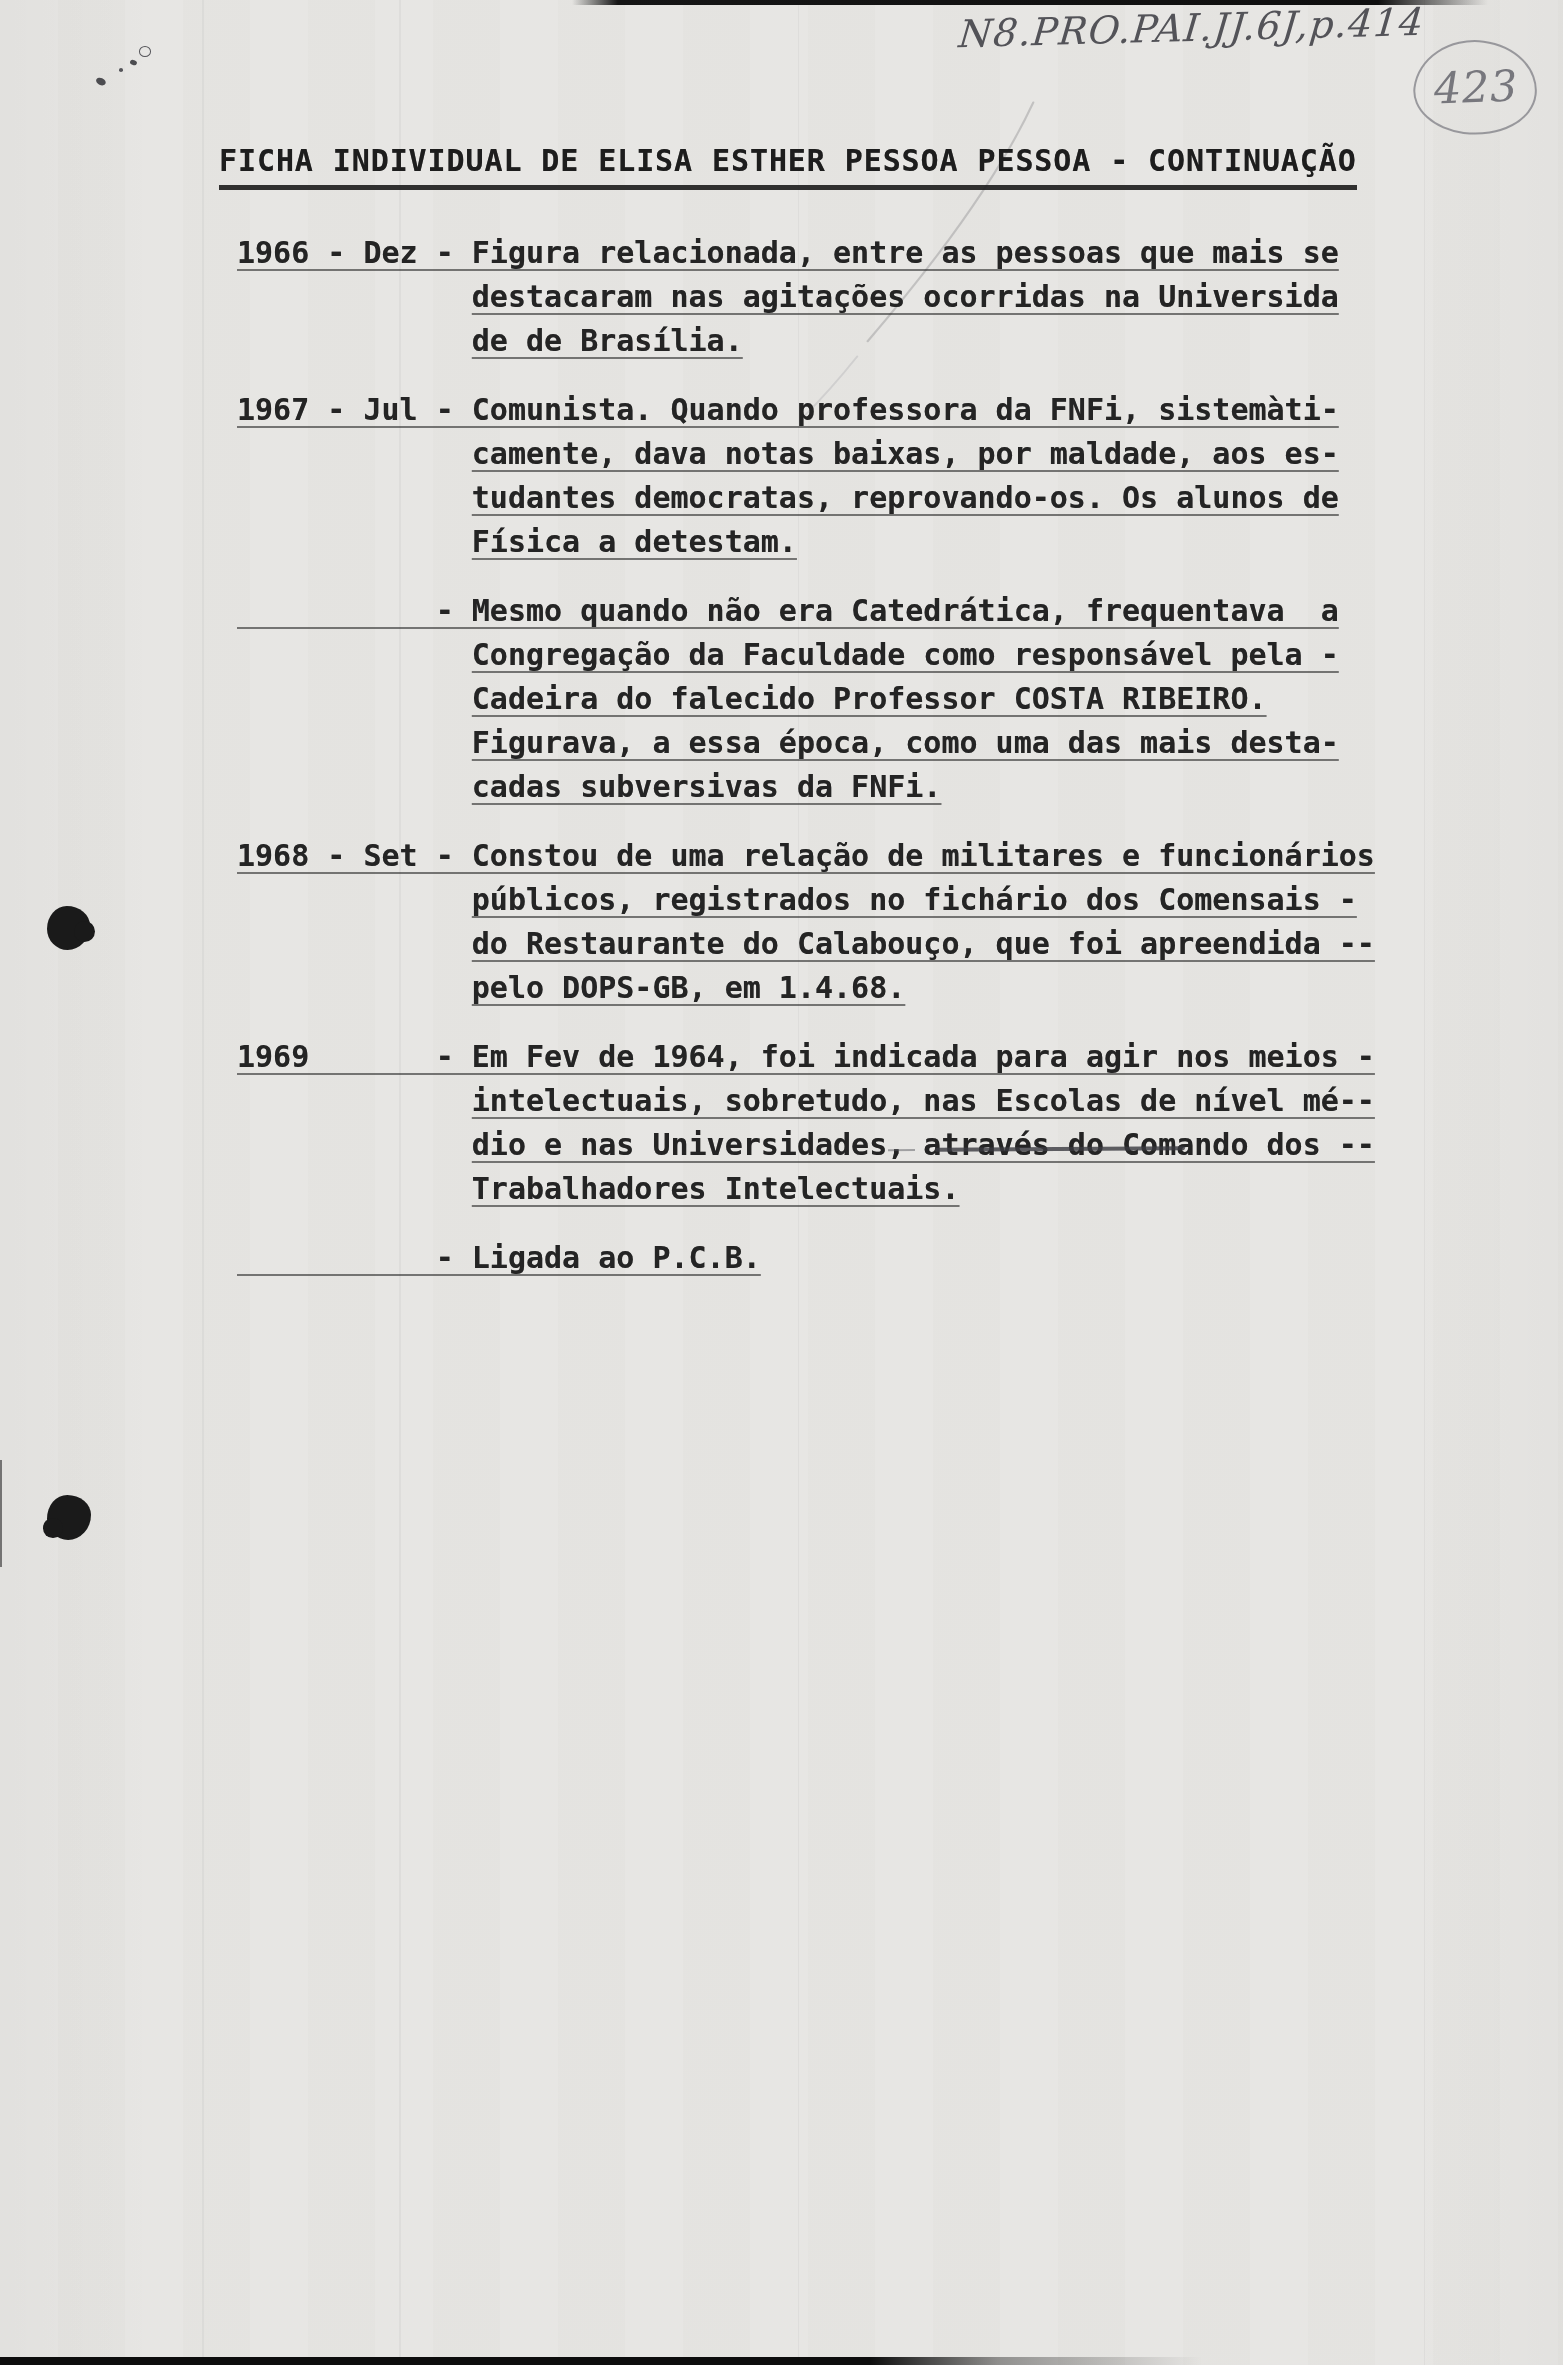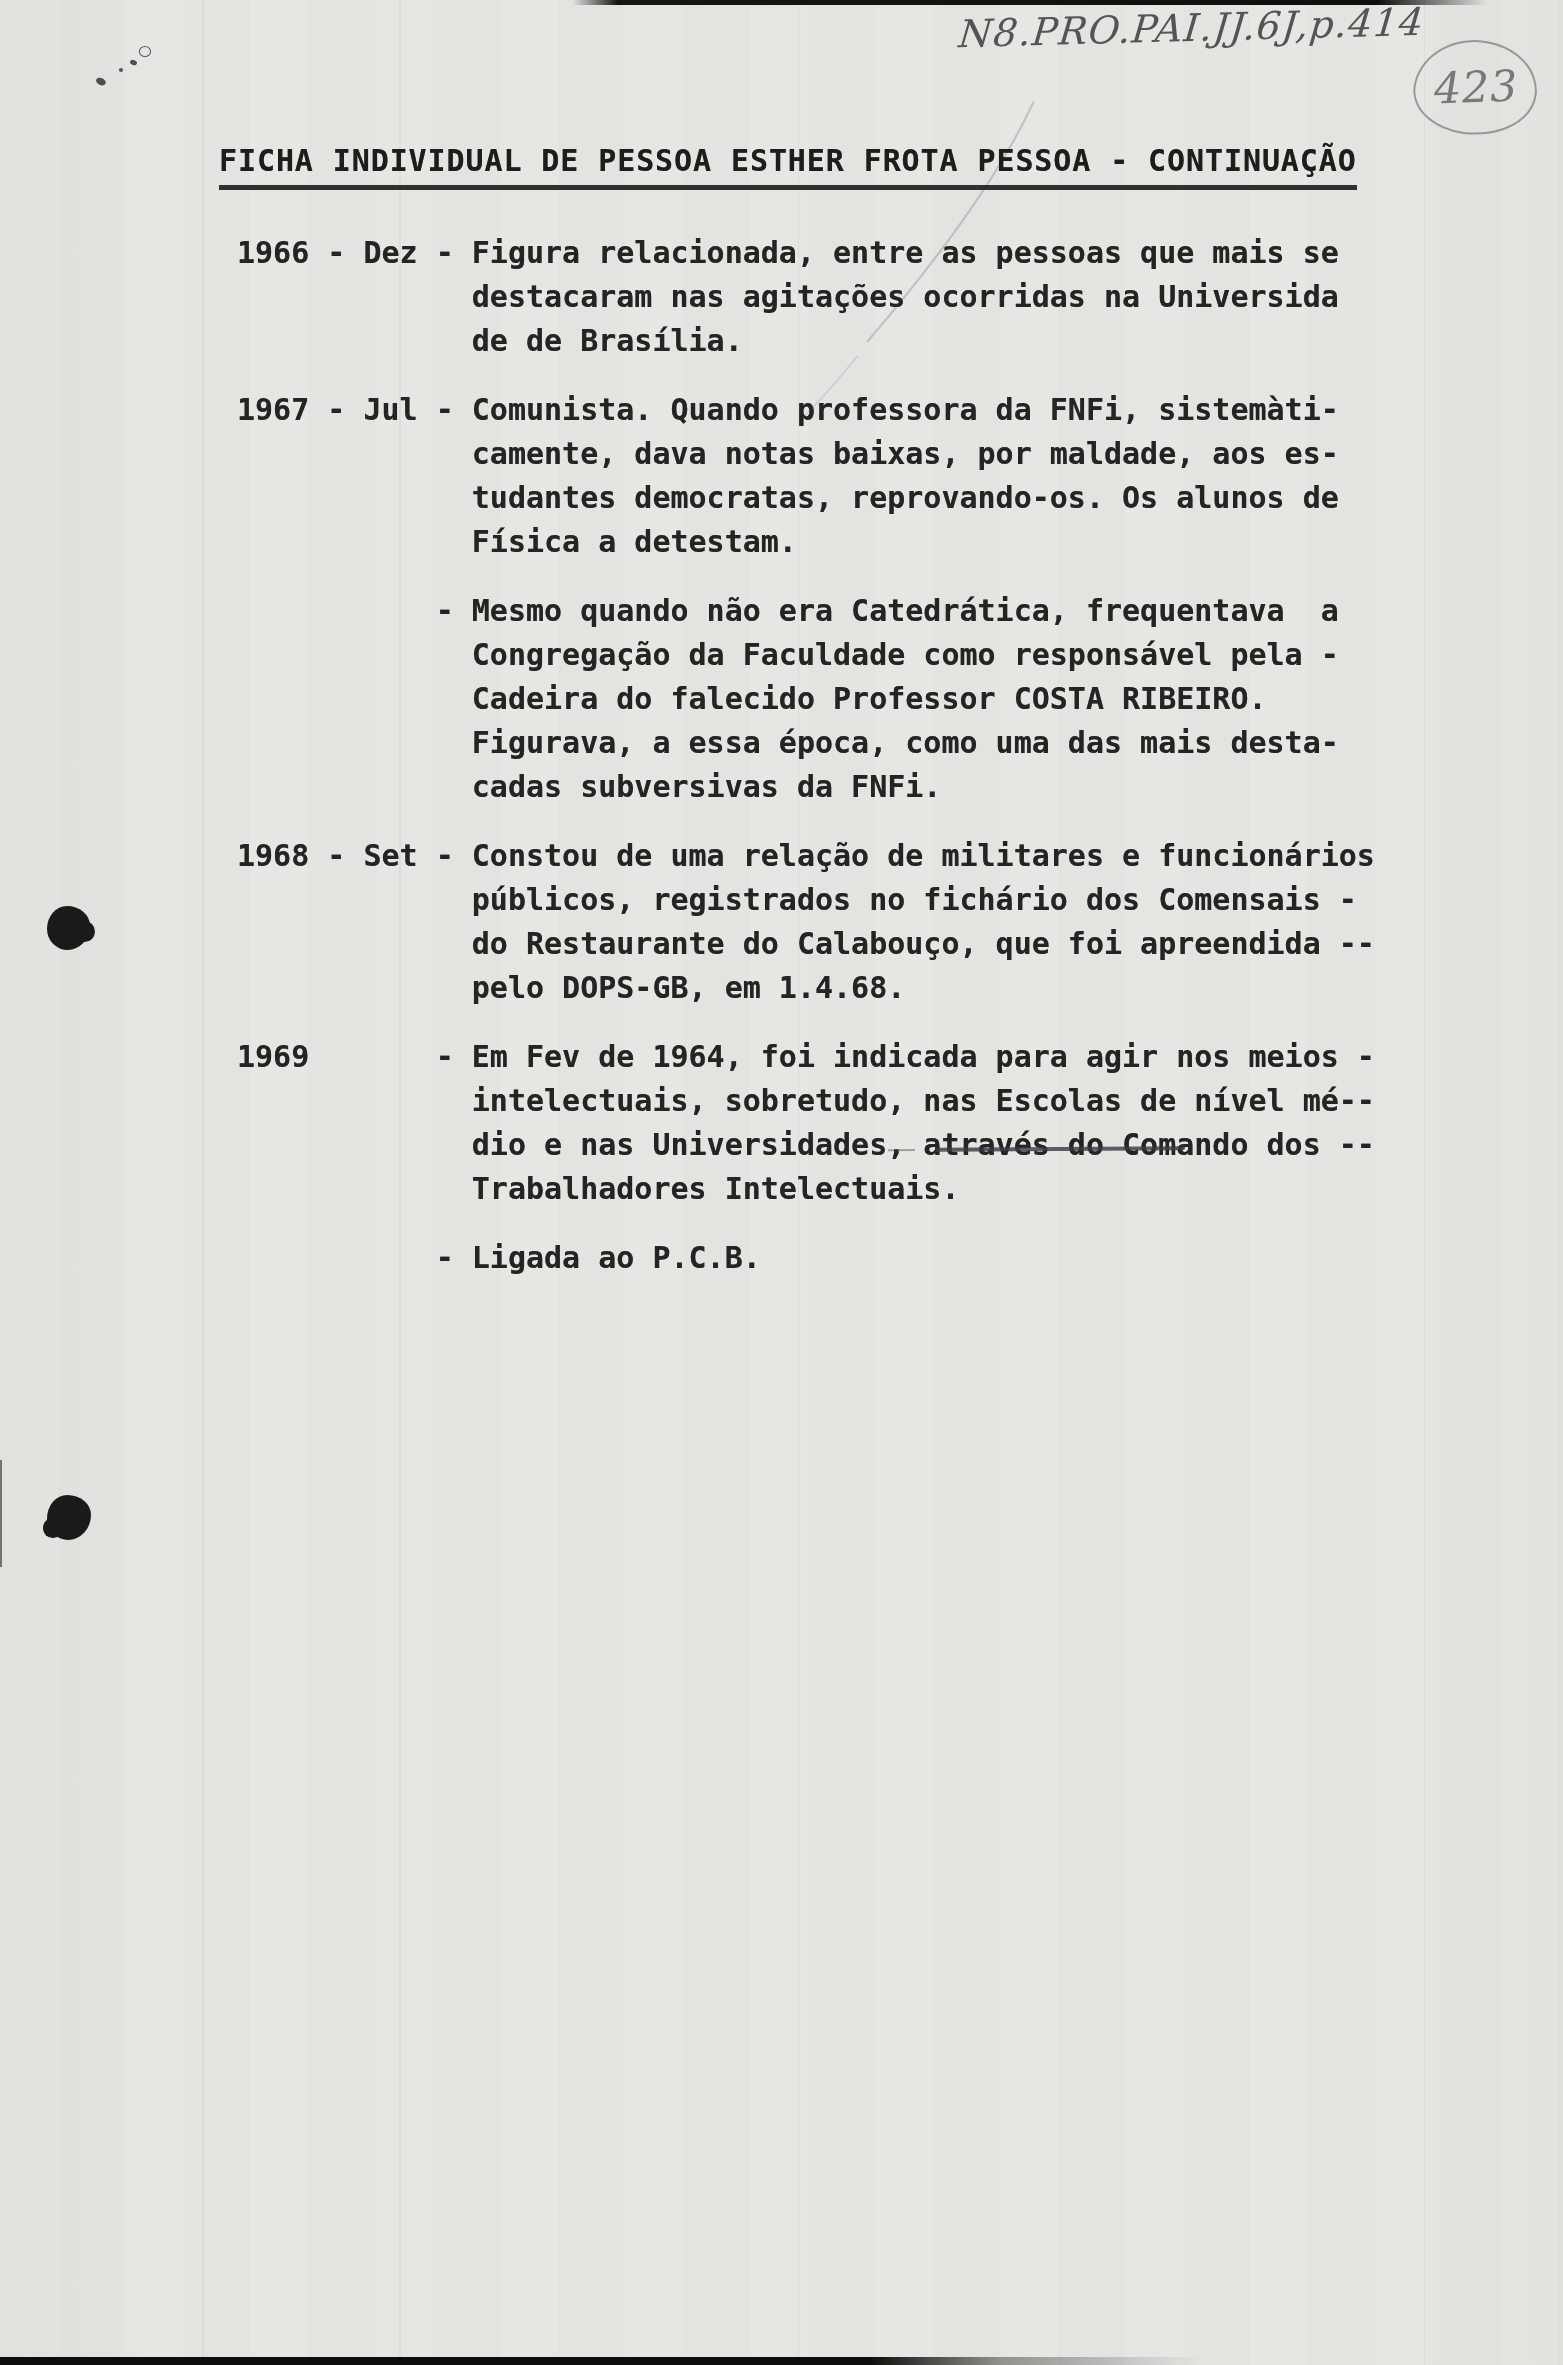--- a/index.html
+++ b/index.html
@@ -54,20 +54,21 @@
   }
   .doc-body{
     position:absolute;left:237px;top:231px;
     font:700 30px/44px "DejaVu Sans Mono",monospace;
     white-space:pre;color:var(--ink,#242424);
     text-shadow:0 0 0.6px rgba(20,20,20,0.45);
   }
   .entry + .entry{margin-top:25px;}
   .tline{height:44px;}
   .txt{
+    text-decoration:underline;
     text-decoration-thickness:1.8px;
     text-underline-offset:5.5px;
     text-decoration-color:rgba(60,60,60,0.26);
   }
   .hole{position:absolute;background:#1a1a1a;border-radius:46% 54% 52% 48% / 52% 44% 56% 48%;}
   .hole-top{left:47px;top:906px;width:43px;height:44px;}
   .hole-top::after{content:"";position:absolute;right:-4.9px;top:14.6px;width:21px;height:21px;background:#1a1a1a;border-radius:50%;}
   .hole-bottom{left:47px;top:1495px;width:44px;height:45px;}
   .hole-bottom::after{content:"";position:absolute;left:-3.7px;bottom:2.4px;width:19.5px;height:19.5px;background:#1a1a1a;border-radius:50%;}
   .pen-mark{
@@ -105,21 +106,21 @@
   <div class="speck k2"></div>
   <div class="speck k3"></div>
   <div class="speck k4"></div>
 
   <div class="handwriting">N8.PRO.PAI.JJ.6J,p.414</div>
 
   <div class="circle-stamp">
     <span>423</span>
   </div>
 
-  <h1 class="title">FICHA INDIVIDUAL DE PESSOA ESTHER FROTA PESSOA - CONTINUAÇÃO</h1>
+  <h1 class="title">FICHA INDIVIDUAL DE ELISA ESTHER PESSOA PESSOA - CONTINUAÇÃO</h1>
 
   <div class="doc-body"><div class="entry"><div class="tline"><span class="pad"></span><span class="txt">1966 - Dez - Figura relacionada, entre as pessoas que mais se</span></div><div class="tline"><span class="pad">             </span><span class="txt">destacaram nas agitações ocorridas na Universida</span></div><div class="tline"><span class="pad">             </span><span class="txt">de de Brasília.</span></div></div><div class="entry"><div class="tline"><span class="pad"></span><span class="txt">1967 - Jul - Comunista. Quando professora da FNFi, sistemàti-</span></div><div class="tline"><span class="pad">             </span><span class="txt">camente, dava notas baixas, por maldade, aos es-</span></div><div class="tline"><span class="pad">             </span><span class="txt">tudantes democratas, reprovando-os. Os alunos de</span></div><div class="tline"><span class="pad">             </span><span class="txt">Física a detestam.</span></div></div><div class="entry"><div class="tline"><span class="pad"></span><span class="txt">           - Mesmo quando não era Catedrática, frequentava  a</span></div><div class="tline"><span class="pad">             </span><span class="txt">Congregação da Faculdade como responsável pela -</span></div><div class="tline"><span class="pad">             </span><span class="txt">Cadeira do falecido Professor COSTA RIBEIRO.</span></div><div class="tline"><span class="pad">             </span><span class="txt">Figurava, a essa época, como uma das mais desta-</span></div><div class="tline"><span class="pad">             </span><span class="txt">cadas subversivas da FNFi.</span></div></div><div class="entry"><div class="tline"><span class="pad"></span><span class="txt">1968 - Set - Constou de uma relação de militares e funcionários</span></div><div class="tline"><span class="pad">             </span><span class="txt">públicos, registrados no fichário dos Comensais -</span></div><div class="tline"><span class="pad">             </span><span class="txt">do Restaurante do Calabouço, que foi apreendida --</span></div><div class="tline"><span class="pad">             </span><span class="txt">pelo DOPS-GB, em 1.4.68.</span></div></div><div class="entry"><div class="tline"><span class="pad"></span><span class="txt">1969       - Em Fev de 1964, foi indicada para agir nos meios -</span></div><div class="tline"><span class="pad">             </span><span class="txt">intelectuais, sobretudo, nas Escolas de nível mé--</span></div><div class="tline"><span class="pad">             </span><span class="txt">dio e nas Universidades, através do Comando dos --</span></div><div class="tline"><span class="pad">             </span><span class="txt">Trabalhadores Intelectuais.</span></div></div><div class="entry"><div class="tline"><span class="pad"></span><span class="txt">           - Ligada ao P.C.B.</span></div></div></div>
 
   <div class="hole hole-top"></div>
   <div class="hole hole-bottom"></div>
 
   <div class="pen-mark"></div>
 
 </div>
 

